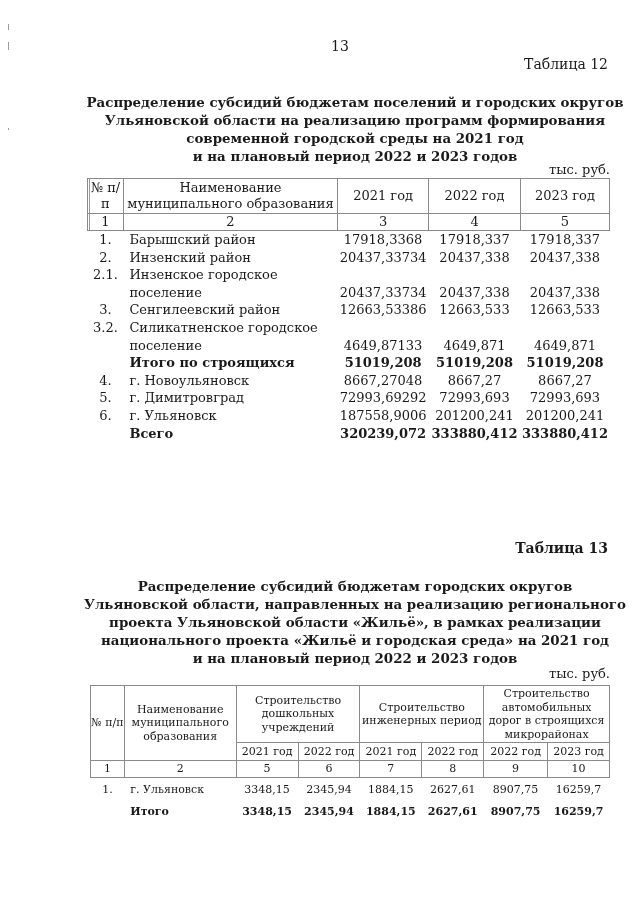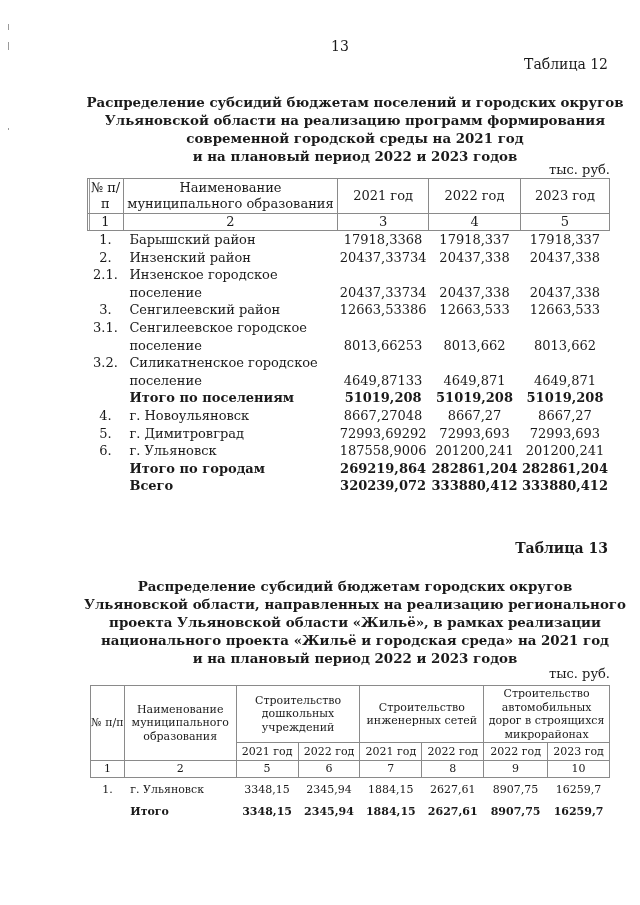--- a/index.html
+++ b/index.html
@@ -115,43 +115,33 @@
       <tr>
         <td class="no" style="vertical-align:top">3.</td>
         <td class="name">
           <div>Сенгилеевский район</div>
         </td>
         <td class="v">12663,53386</td>
         <td class="v">12663,533</td>
         <td class="v">12663,533</td>
       </tr>
       <tr>
-        <td class="no" style="vertical-align:top">3.1.</td>
-        <td class="name">
-          <div>Сенгилеевское городское</div>
-          <div>поселение</div>
-        </td>
-        <td class="v">8013,66253</td>
-        <td class="v">8013,662</td>
-        <td class="v">8013,662</td>
-      </tr>
-      <tr>
         <td class="no" style="vertical-align:top">3.2.</td>
         <td class="name">
           <div>Силикатненское городское</div>
           <div>поселение</div>
         </td>
         <td class="v">4649,87133</td>
         <td class="v">4649,871</td>
         <td class="v">4649,871</td>
       </tr>
       <tr class="bold">
         <td class="no" style="vertical-align:top"></td>
         <td class="name">
-          <div>Итого по поселениям</div>
+          <div>Итого по строящихся</div>
         </td>
         <td class="v">51019,208</td>
         <td class="v">51019,208</td>
         <td class="v">51019,208</td>
       </tr>
       <tr>
         <td class="no" style="vertical-align:top">4.</td>
         <td class="name">
           <div>г. Новоульяновск</div>
         </td>
@@ -169,29 +159,20 @@
         <td class="v">72993,693</td>
       </tr>
       <tr>
         <td class="no" style="vertical-align:top">6.</td>
         <td class="name">
           <div>г. Ульяновск</div>
         </td>
         <td class="v">187558,9006</td>
         <td class="v">201200,241</td>
         <td class="v">201200,241</td>
-      </tr>
-      <tr class="bold">
-        <td class="no" style="vertical-align:top"></td>
-        <td class="name">
-          <div>Итого по городам</div>
-        </td>
-        <td class="v">269219,864</td>
-        <td class="v">282861,204</td>
-        <td class="v">282861,204</td>
       </tr>
       <tr class="bold">
         <td class="no" style="vertical-align:top"></td>
         <td class="name">
           <div>Всего</div>
         </td>
         <td class="v">320239,072</td>
         <td class="v">333880,412</td>
         <td class="v">333880,412</td>
       </tr>
@@ -217,21 +198,21 @@
       <col style="width:62px">
       <col style="width:62px">
       <col style="width:64px">
       <col style="width:62px">
   </colgroup>
   <tbody>
       <tr style="height:57px;">
     <th rowspan="2">№ п/п</th>
     <th rowspan="2">Наименование муниципального образования</th>
     <th colspan="2">Строительство дошкольных учреждений</th>
-    <th colspan="2">Строительство инженерных сетей</th>
+    <th colspan="2">Строительство инженерных период</th>
     <th colspan="2">Строительство автомобильных дорог в строящихся микрорайонах</th>
   </tr>
   <tr class="yr">
     <th>2021 год</th>
     <th>2022 год</th>
     <th>2021 год</th>
     <th>2022 год</th>
     <th>2022 год</th>
     <th>2023 год</th>
   </tr>

